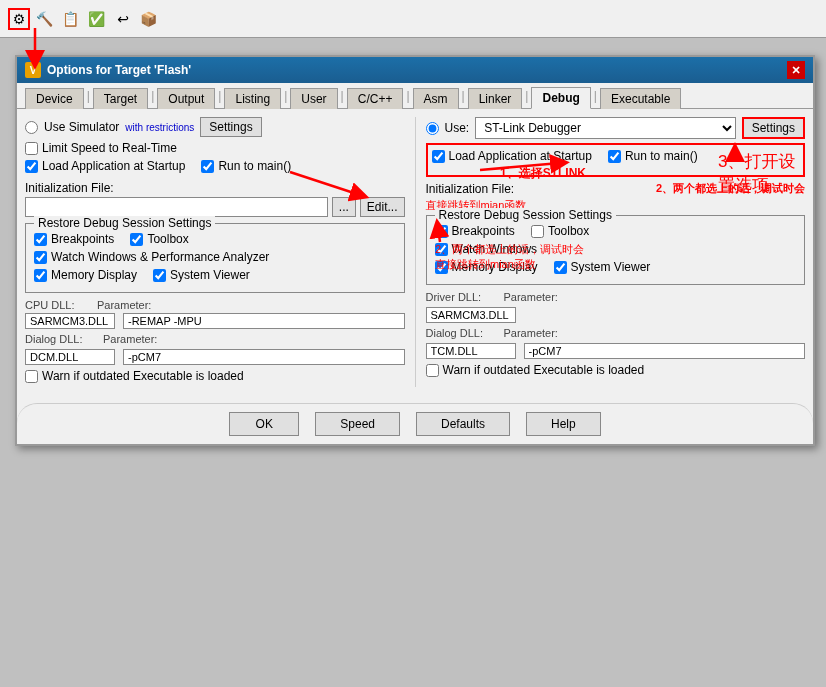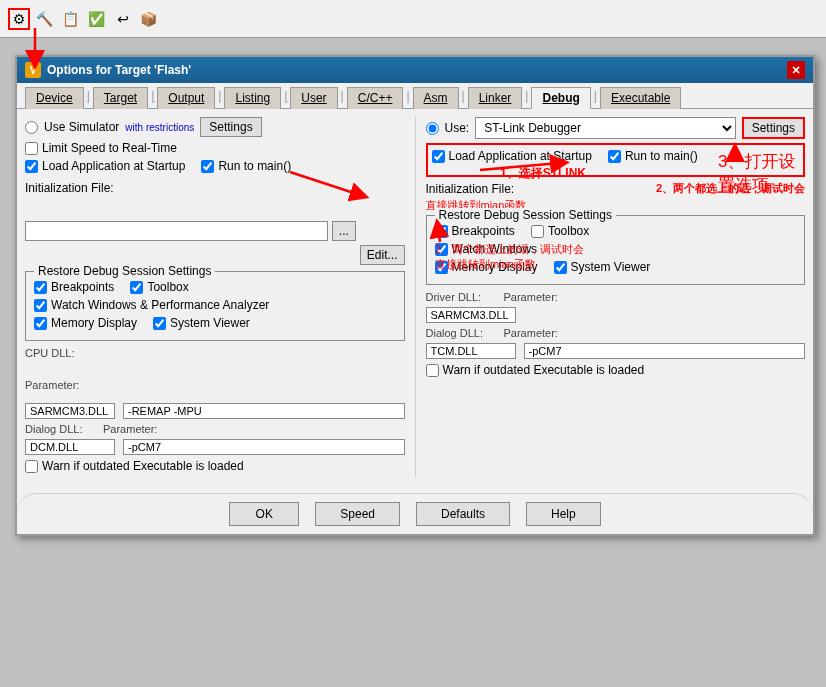--- a/index.html
+++ b/index.html
@@ -84,25 +84,25 @@
       font-size: 11px;
       display: flex;
       align-items: center;
       justify-content: center;
       font-weight: bold;
     }
 
     
     .tabs-row {
       display: flex;
+      align-items: flex-end;
       background: #f0f0f0;
       padding: 4px 8px 0 8px;
       border-bottom: 1px solid #999;
       gap: 2px;
-      text-decoration: underline;
     }
     .tab {
       padding: 3px 10px;
       background: #d4d0c8;
       border: 1px solid #999;
       border-bottom: none;
       cursor: pointer;
       font-size: 12px;
       color: #000;
       margin-bottom: -1px;
@@ -247,21 +247,20 @@
       border: 1px solid #888;
       cursor: pointer;
       font-size: 12px;
     }
     .edit-btn {
       padding: 2px 6px;
       background: #e0e0e0;
       border: 1px solid #888;
       cursor: pointer;
       font-size: 12px;
-      margin-top: 48px;
     }
 
     
     .bottom-btns {
       display: flex;
       justify-content: center;
       gap: 16px;
       margin-top: 8px;
       padding: 8px;
       border-top: 1px solid #ccc;
@@ -438,21 +437,21 @@
               </div>
               <div class="checkbox-row">
                 <input type="checkbox" checked="" style="">
                 <span>System Viewer</span>
               </div>
             </div>
           </div>
         </div>
 
         <div class="dll-section">
-          <div style="display:flex; gap:20px; margin-bottom:10px;flex-direction:column;">
+          <div style="display:flex; gap:2px; margin-bottom:0;">
             <span class="dll-label">CPU DLL:</span>
             <span class="param-header">Parameter:</span>
           </div>
           <div class="dll-row">
             <input type="text" class="dll-value" value="SARMCM3.DLL" style="">
             <input type="text" class="dll-param" value="-REMAP -MPU" style="">
           </div>
         </div>
 
         <div class="dll-section">

